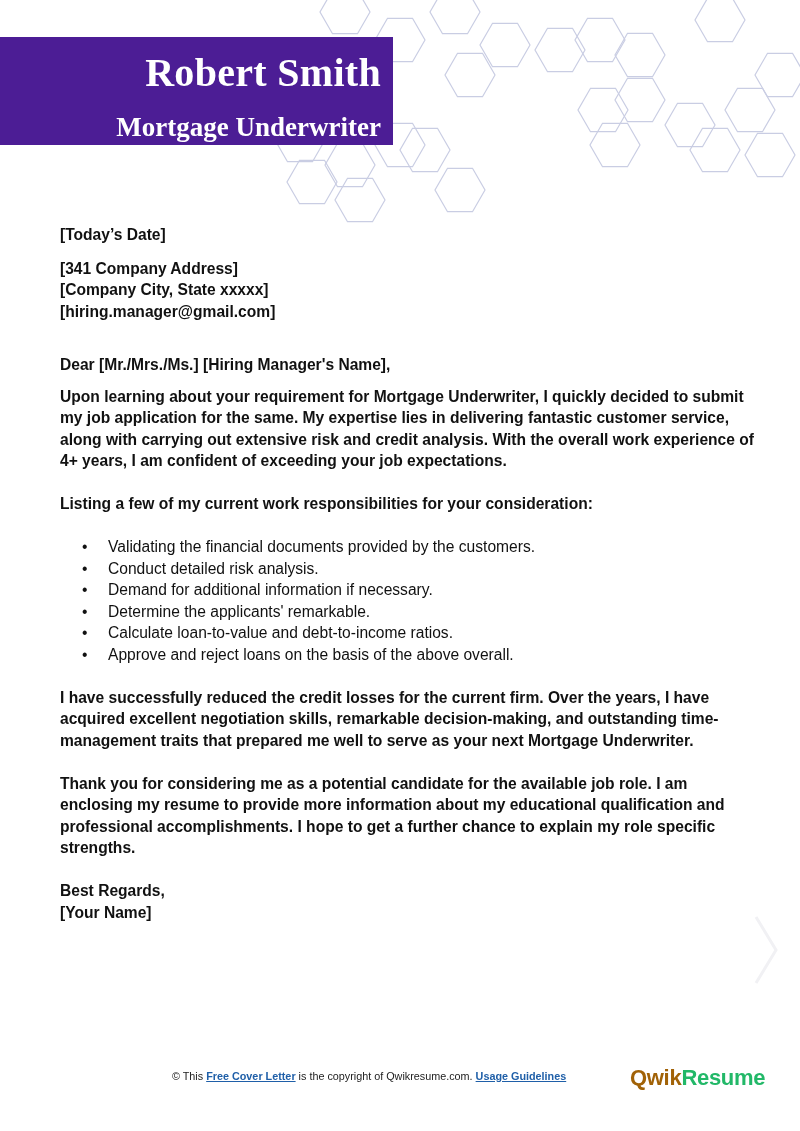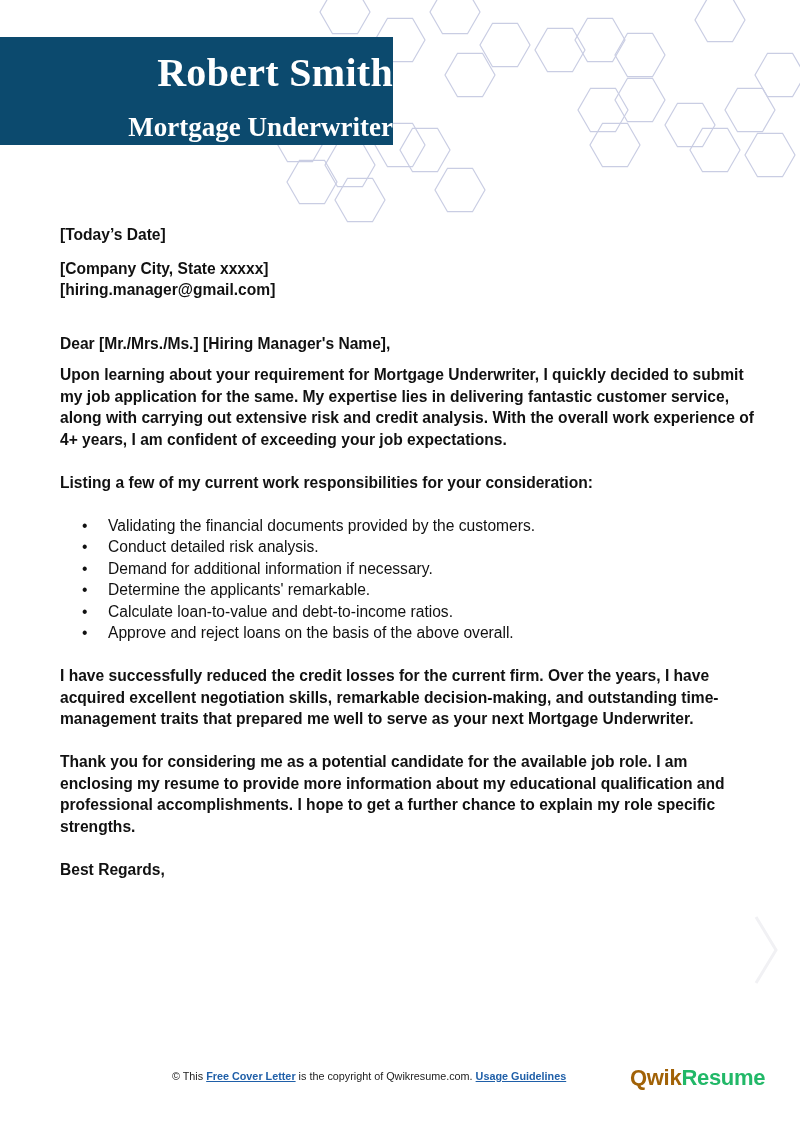--- a/index.html
+++ b/index.html
@@ -3,21 +3,21 @@
 <meta charset="utf-8">
 <style>
   html, body { margin: 0; padding: 0; background: #ffffff; }
   body {
     width: 800px; height: 1131px; position: relative; overflow: hidden;
     font-family: "Liberation Sans", sans-serif; color: #111111;
   }
   .hex-bg { position: absolute; left: 0; top: 0; width: 800px; height: 230px; }
   .banner {
     position: absolute; left: 0; top: 37px; width: 393px; height: 108px;
-    background: #0c4a6e; box-sizing: border-box; 
+    background: #4c1d95; box-sizing: border-box; padding-right: 12px;
     text-align: right; color: #ffffff;
     font-family: "Liberation Serif", serif; font-weight: bold;
   }
   .banner .name { font-size: 40px; line-height: 44px; margin-top: 14px; letter-spacing: 0.3px; }
   .banner .title { font-size: 27px; line-height: 32px; margin-top: 16px; }
   .content { position: absolute; left: 60px; top: 224px; width: 700px; font-size: 15.6px; line-height: 21.5px; }
   .content p { margin: 0; font-weight: bold; }
   .date { margin-bottom: 12px !important; }
   .address { margin-bottom: 32px !important; }
   .salutation { margin-bottom: 10px !important; }
@@ -70,37 +70,39 @@
 </svg>
 
 <div class="banner">
   <div class="name">Robert Smith</div>
   <div class="title">Mortgage Underwriter</div>
 </div>
 
 <div class="content">
   <p class="date">[Today’s Date]</p>
   <div class="address">
+    <p>[341 Company Address]</p>
     <p>[Company City, State xxxxx]</p>
     <p>[hiring.manager@gmail.com]</p>
   </div>
   <p class="salutation">Dear [Mr./Mrs./Ms.] [Hiring Manager's Name],</p>
   <p class="para">Upon learning about your requirement for Mortgage Underwriter, I quickly decided to submit my job application for the same. My expertise lies in delivering fantastic customer service, along with carrying out extensive risk and credit analysis. With the overall work experience of 4+ years, I am confident of exceeding your job expectations.</p>
   <p class="list-intro">Listing a few of my current work responsibilities for your consideration:</p>
   <ul class="list">
     <li><span class="bullet">•</span><span>Validating the financial documents provided by the customers.</span></li>
     <li><span class="bullet">•</span><span>Conduct detailed risk analysis.</span></li>
     <li><span class="bullet">•</span><span>Demand for additional information if necessary.</span></li>
     <li><span class="bullet">•</span><span>Determine the applicants' remarkable.</span></li>
     <li><span class="bullet">•</span><span>Calculate loan-to-value and debt-to-income ratios.</span></li>
     <li><span class="bullet">•</span><span>Approve and reject loans on the basis of the above overall.</span></li>
   </ul>
   <p class="para">I have successfully reduced the credit losses for the current firm. Over the years, I have acquired excellent negotiation skills, remarkable decision-making, and outstanding time-management traits that prepared me well to serve as your next Mortgage Underwriter.</p>
   <p class="para">Thank you for considering me as a potential candidate for the available job role. I am enclosing my resume to provide more information about my educational qualification and professional accomplishments. I hope to get a further chance to explain my role specific strengths.</p>
   <p class="closing">Best Regards,</p>
+  <p>[Your Name]</p>
 </div>
 
 <svg class="chevron" viewBox="0 0 30 70" xmlns="http://www.w3.org/2000/svg">
   <polyline points="4,2 24,35 4,68" fill="none" stroke="#f1f1f4" stroke-width="3"></polyline>
 </svg>
 
 <div class="footer">
   <span>© This </span><a>Free Cover Letter</a><span> is the copyright of Qwikresume.com. </span><a>Usage Guidelines</a>
 </div>
 

